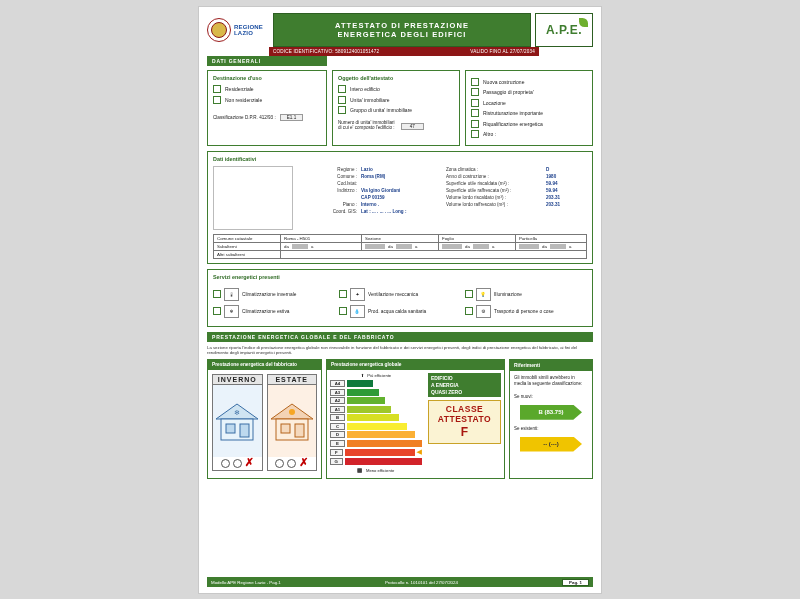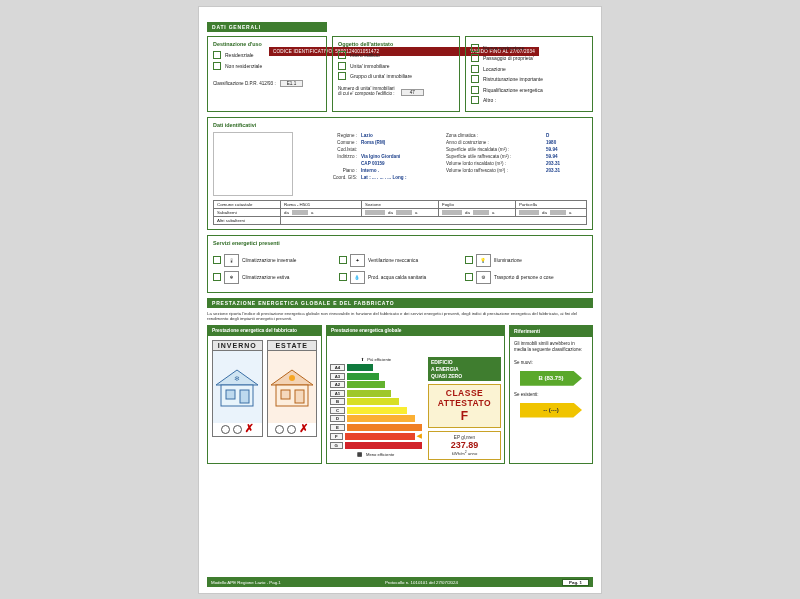--- a/index.html
+++ b/index.html
@@ -113,20 +113,39 @@
   .foot{position:absolute;left:8px;right:8px;bottom:6px;height:10px;background:#3f7d2f;color:#fff;font-size:4.4px;display:flex;align-items:center;padding:0 4px;box-sizing:border-box;}
   .foot .mid{flex:1;text-align:center;}
   .foot .pg{background:#fff;color:#222;border:1px solid #2d5f22;padding:0 6px;font-weight:bold;}
 </style>
 </head>
 <body>
 
 <div class="page">
 <div class="inner">
 
+  <div class="hdr">
+    <div class="logo">
+      <div class="logo-badge">
+            <div class="in"></div>
+          </div>
+      <div class="logo-txt">
+        <div class="l1">REGIONE</div>
+        <div class="l2">LAZIO</div>
+      </div>
+    </div>
+    <div class="hdr-band">
+      <div class="t1">ATTESTATO DI PRESTAZIONE</div>
+      <div class="t2">ENERGETICA DEGLI EDIFICI</div>
+    </div>
+    <div class="ape">
+      <span class="word">A.P.E.</span>
+      <span class="leaf"></span>
+    </div>
+  </div>
   <div class="hdr-sub">
     <span>CODICE IDENTIFICATIVO:</span>&nbsp;
     <span>5809124001051472</span>
     <span class="sep"></span>
     <span>VALIDO FINO AL</span>&nbsp;
     <span>27/07/2034</span>
   </div>
 
   <div class="secbar" style="margin-top:9px;">DATI GENERALI</div>
 
@@ -385,21 +404,21 @@
             <span class="face" style="background:#fff;"></span>
             <span class="face" style="background:#fff;"></span>
             <span class="xmark">✗</span>
           </div>
         </div>
       </div>
     </div>
 
     <div class="pcol pB">
       <div class="ph">Prestazione energetica globale</div>
-      <div style="display:flex;margin-top:18px;">
+      <div style="display:flex;">
         <div class="scale" style="width:92px;">
           <div class="legendtop">
                 <span>⬆</span>
                 <span>Più efficiente</span>
               </div>
           <div class="bars" id="bars">
                 <div class="barline">
                   <span class="bl">A4</span>
                   <span class="bar" style="width: 26px; background: rgb(15, 122, 61);"></span>
                 </div>
@@ -450,25 +469,20 @@
           <div style="background:#3f7d2f;color:#fff;font-size:5px;font-weight:bold;padding:2px 3px;margin:3px 3px 0;line-height:1.35;">
             <div>EDIFICIO</div>
             <div>A ENERGIA</div>
             <div>QUASI ZERO</div>
           </div>
           <div class="classbox">
             <div class="ct">CLASSE</div>
             <div class="ct">ATTESTATO</div>
             <div class="cl">F</div>
           </div>
-          <div class="epbox">
-            <div class="lab">EP gl,nren</div>
-            <div class="num">237.89</div>
-            <div class="un"><span>kWh/m</span><sup>2</sup> <span>anno</span></div>
-          </div>
         </div>
       </div>
     </div>
 
     <div class="pcol pC">
       <div class="greenhead">Riferimenti</div>
       <div class="refbody">
         <div>Gli immobili simili avrebbero in media la seguente classificazione:</div>
         <div style="margin-top:6px;">Se nuovi:</div>
         <div class="rbadge">B (83.75)</div>

